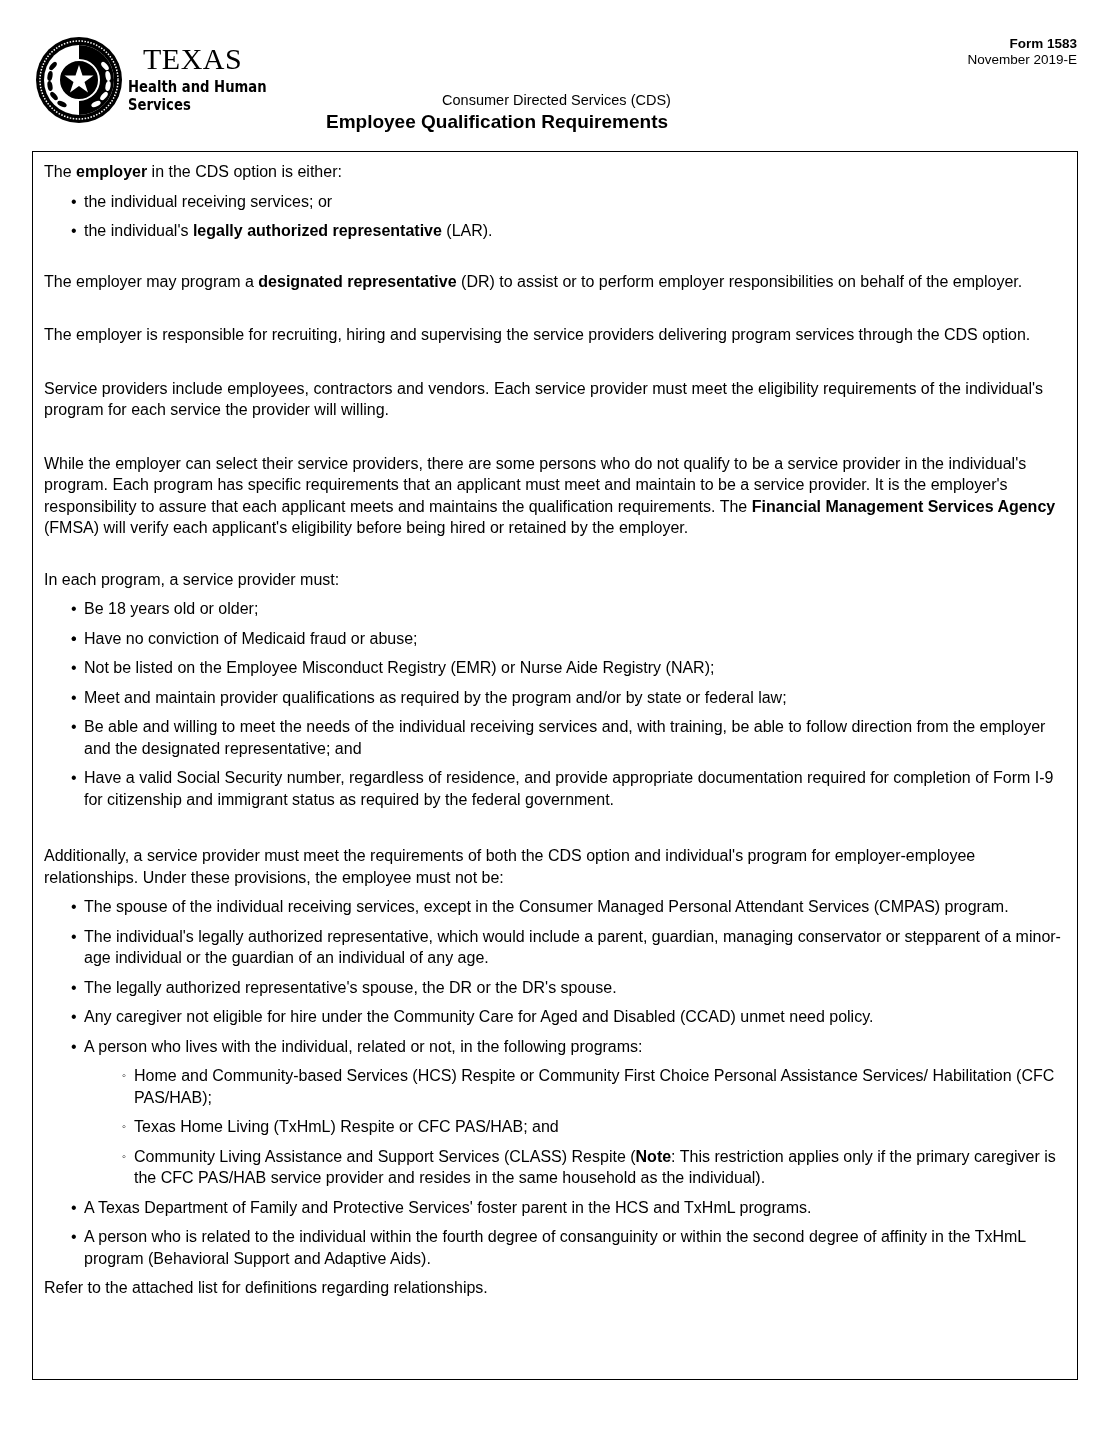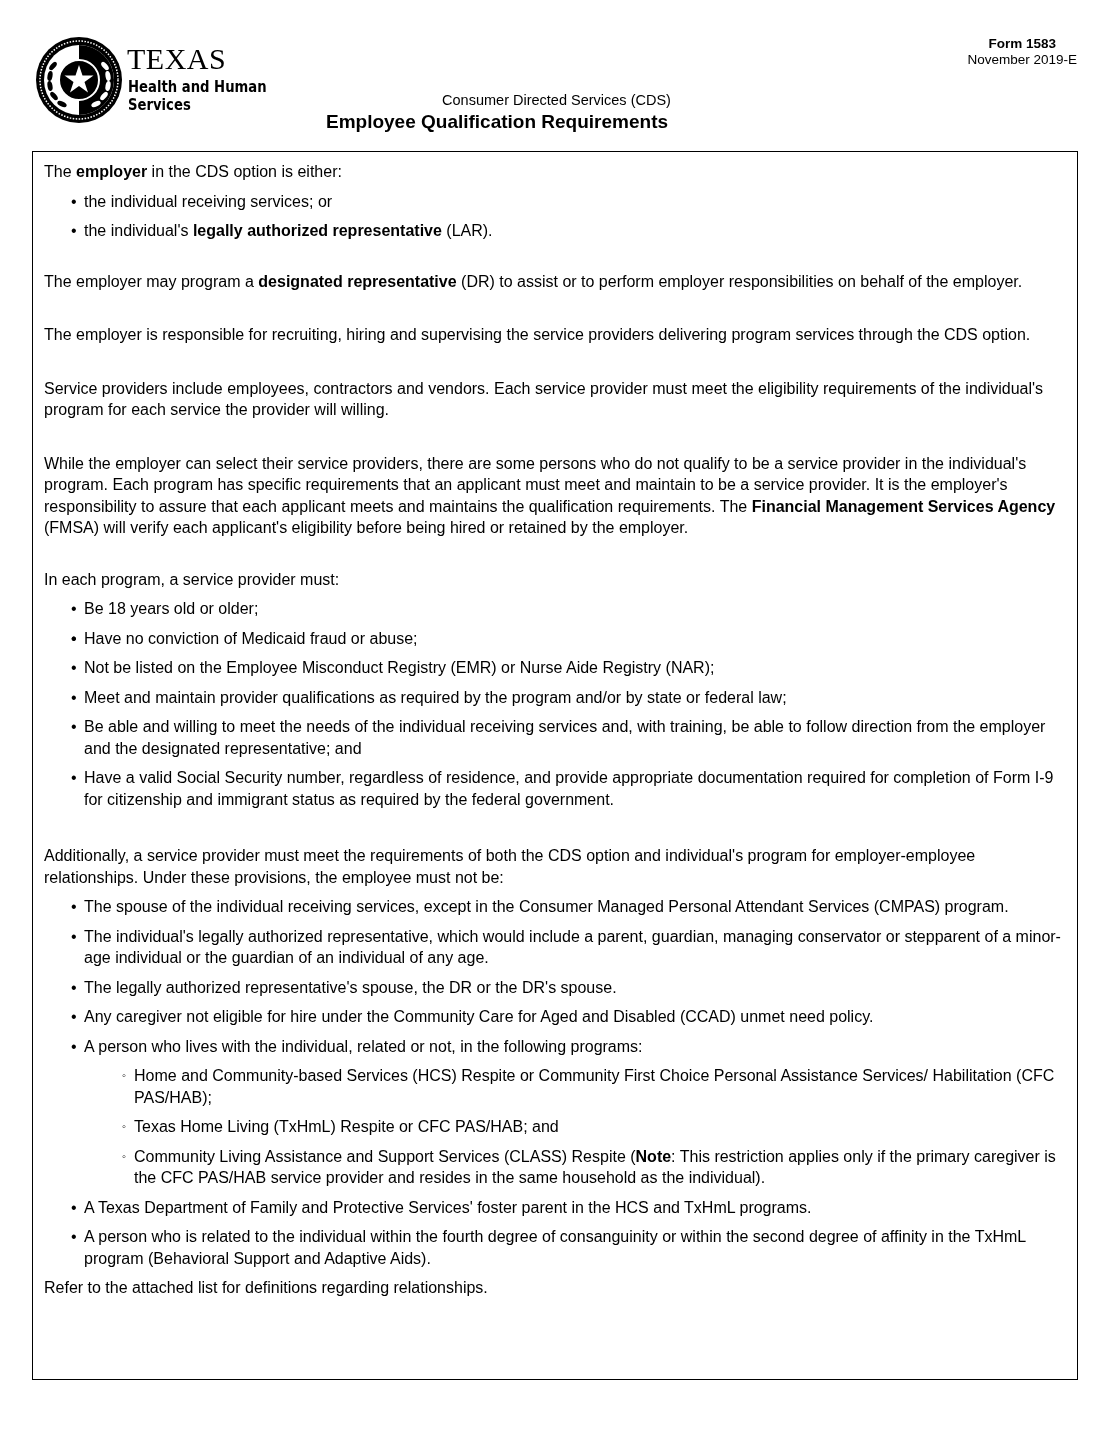--- a/index.html
+++ b/index.html
@@ -1,21 +1,21 @@
 <!DOCTYPE html>
 <html><head>
 <meta charset="utf-8">
 <style>
   html, body { margin:0; padding:0; background:#fff; }
   body { width:1113px; height:1440px; position:relative; font-family:"Liberation Sans", sans-serif; color:#000; overflow:hidden; }
   .logo { position:absolute; left:35px; top:36px; width:230px; height:90px; }
   .logo-seal { position:absolute; left:0; top:0; width:88px; height:88px; }
-  .logo-texas { position:absolute; left:92px; top:8px; font-family:"Liberation Serif", serif; font-size:30px; line-height:30px; letter-spacing:0.5px;text-align:right; }
+  .logo-texas { position:absolute; left:108px; top:8px; font-family:"Liberation Serif", serif; font-size:30px; line-height:30px; letter-spacing:0.5px;text-align:right; }
   .logo-hhs { position:absolute; left:93px; top:42px; font-family:"DejaVu Sans", sans-serif; font-weight:bold; font-size:15px; line-height:18px; transform:scaleX(0.88); transform-origin:left top; white-space:nowrap; }
-  .form-id { position:absolute; right:36px; top:36px; text-align:center; font-size:13.5px; line-height:16px; }
+  .form-id { position:absolute; right:36px; top:36px; text-align:right; font-size:13.5px; line-height:16px; }
   .form-id .num { font-weight:bold; }
   .subtitle { position:absolute; left:0; width:1113px; top:92px; text-align:center; font-size:14.5px; }
   .title { position:absolute; left:0; width:994px; top:111px; text-align:center; font-size:19px; font-weight:bold; }
   .box { position:absolute; left:32px; top:151px; width:1046px; height:1229px; border:1.5px solid #000; box-sizing:border-box; }
   .content { position:absolute; left:6px; top:4px; right:6px; font-size:16px; line-height:21.5px; }
   p { margin:5px; }
   .gap { height:22px; }
   ul { margin:0; padding:0; list-style:none; }
   li { position:relative; padding-left:45px; margin-top:8px; }
   li .bullet { position:absolute; left:32px; top:0; }

